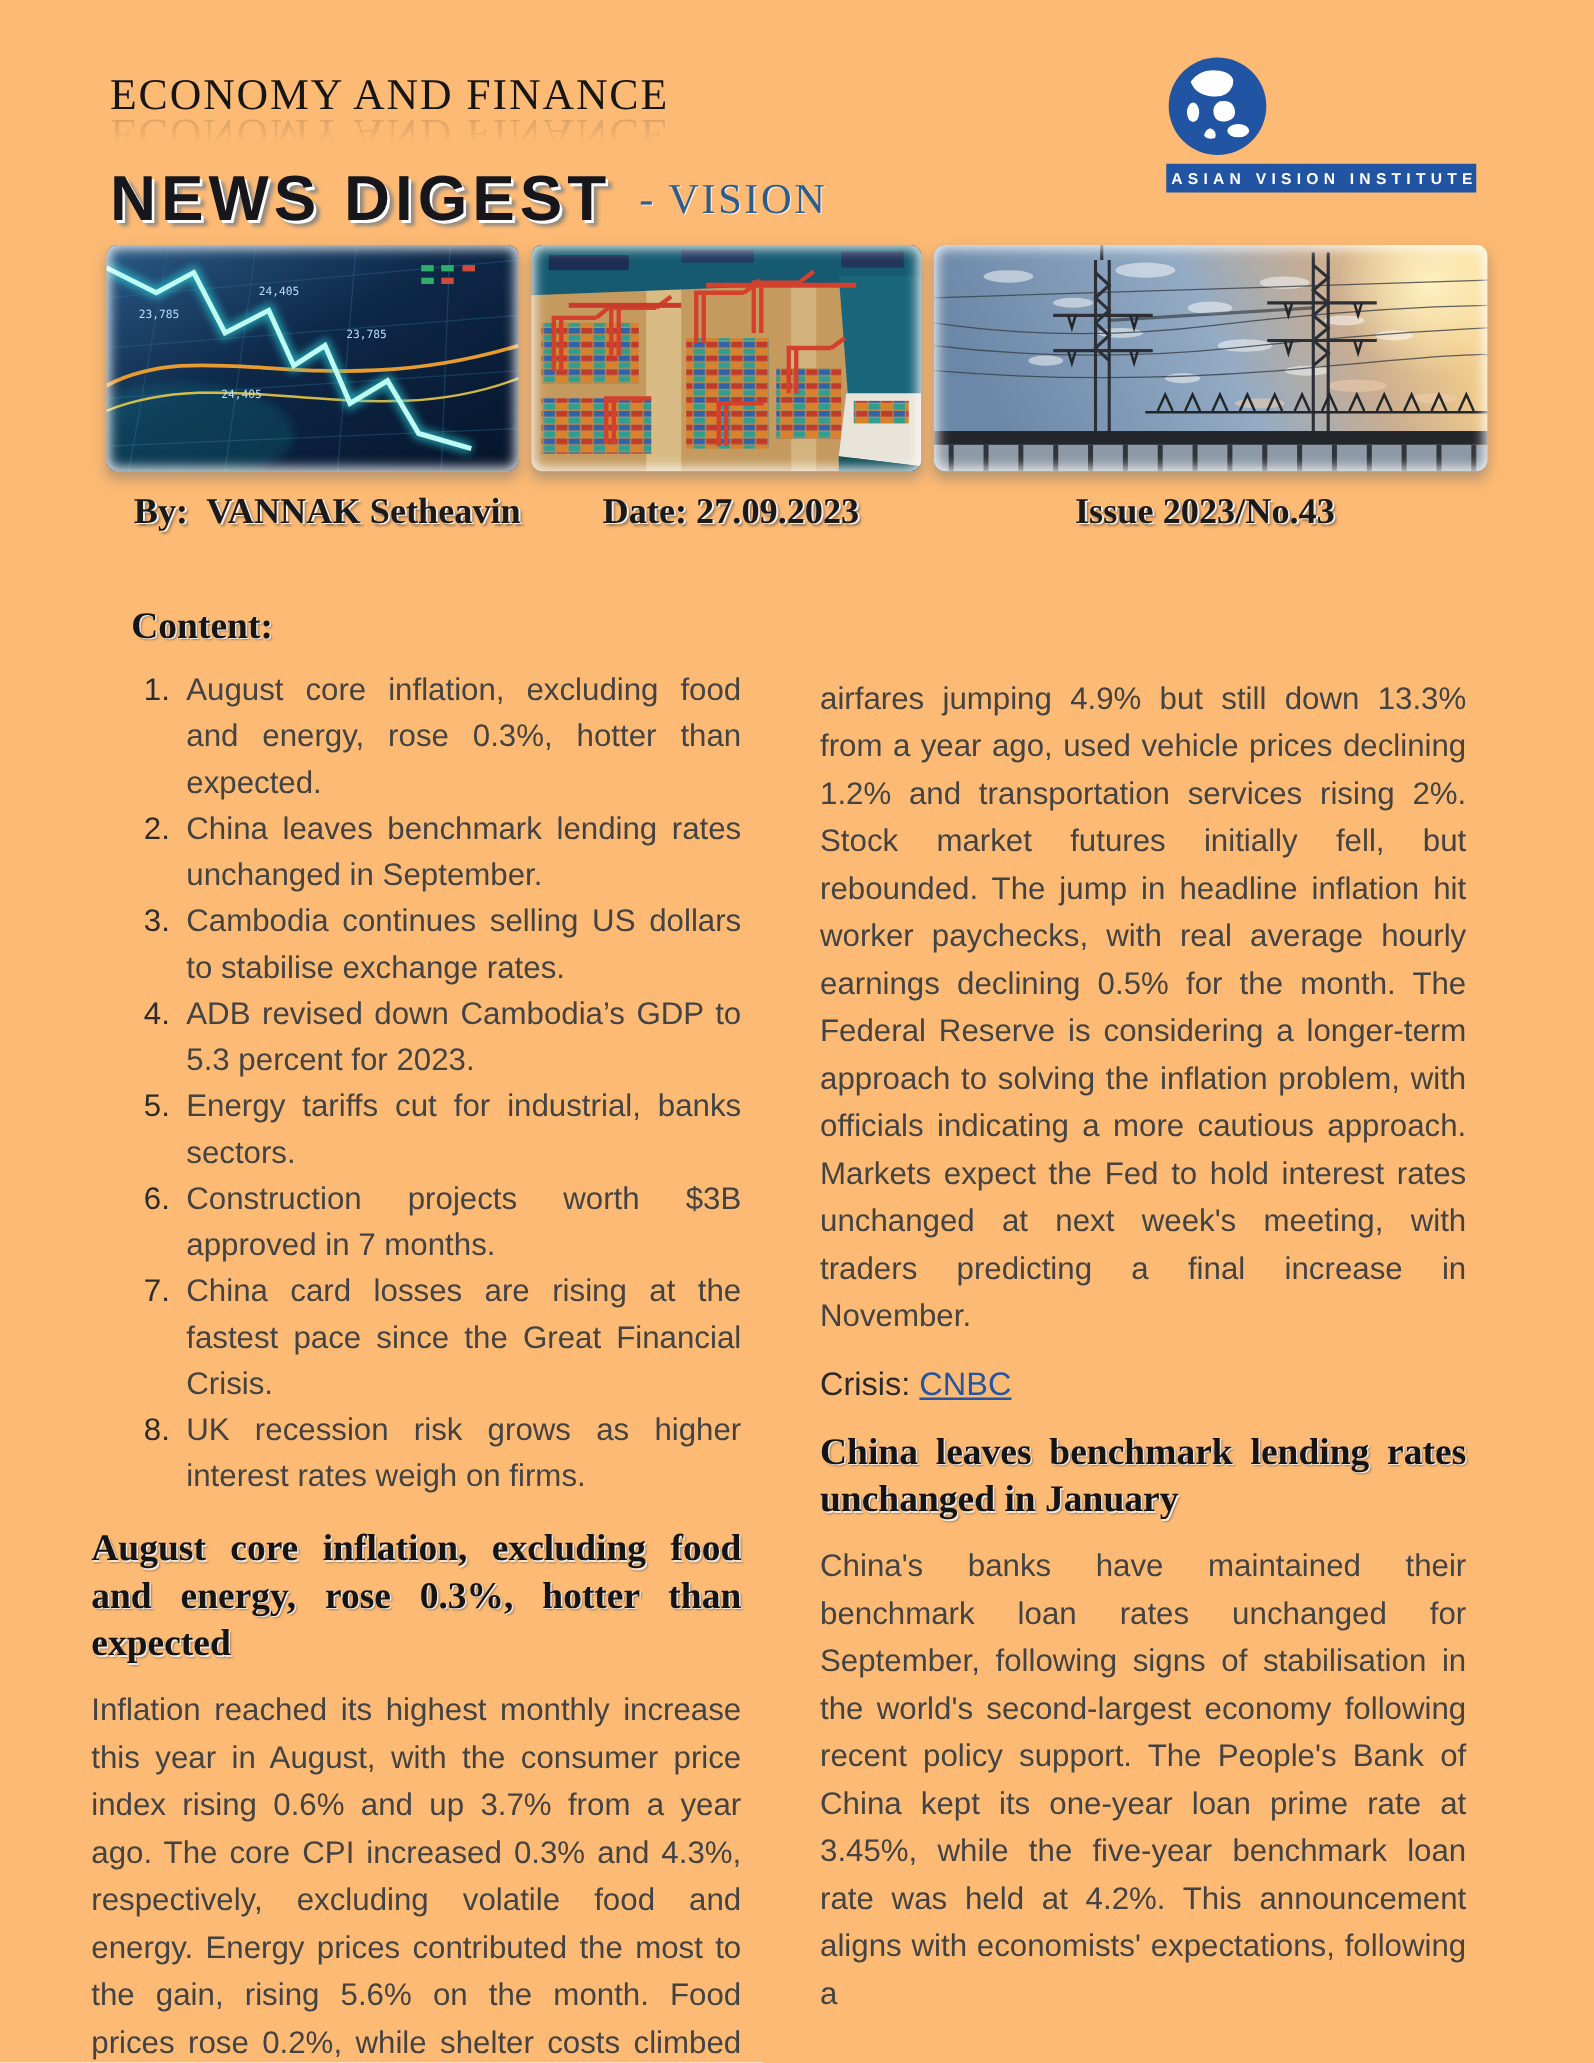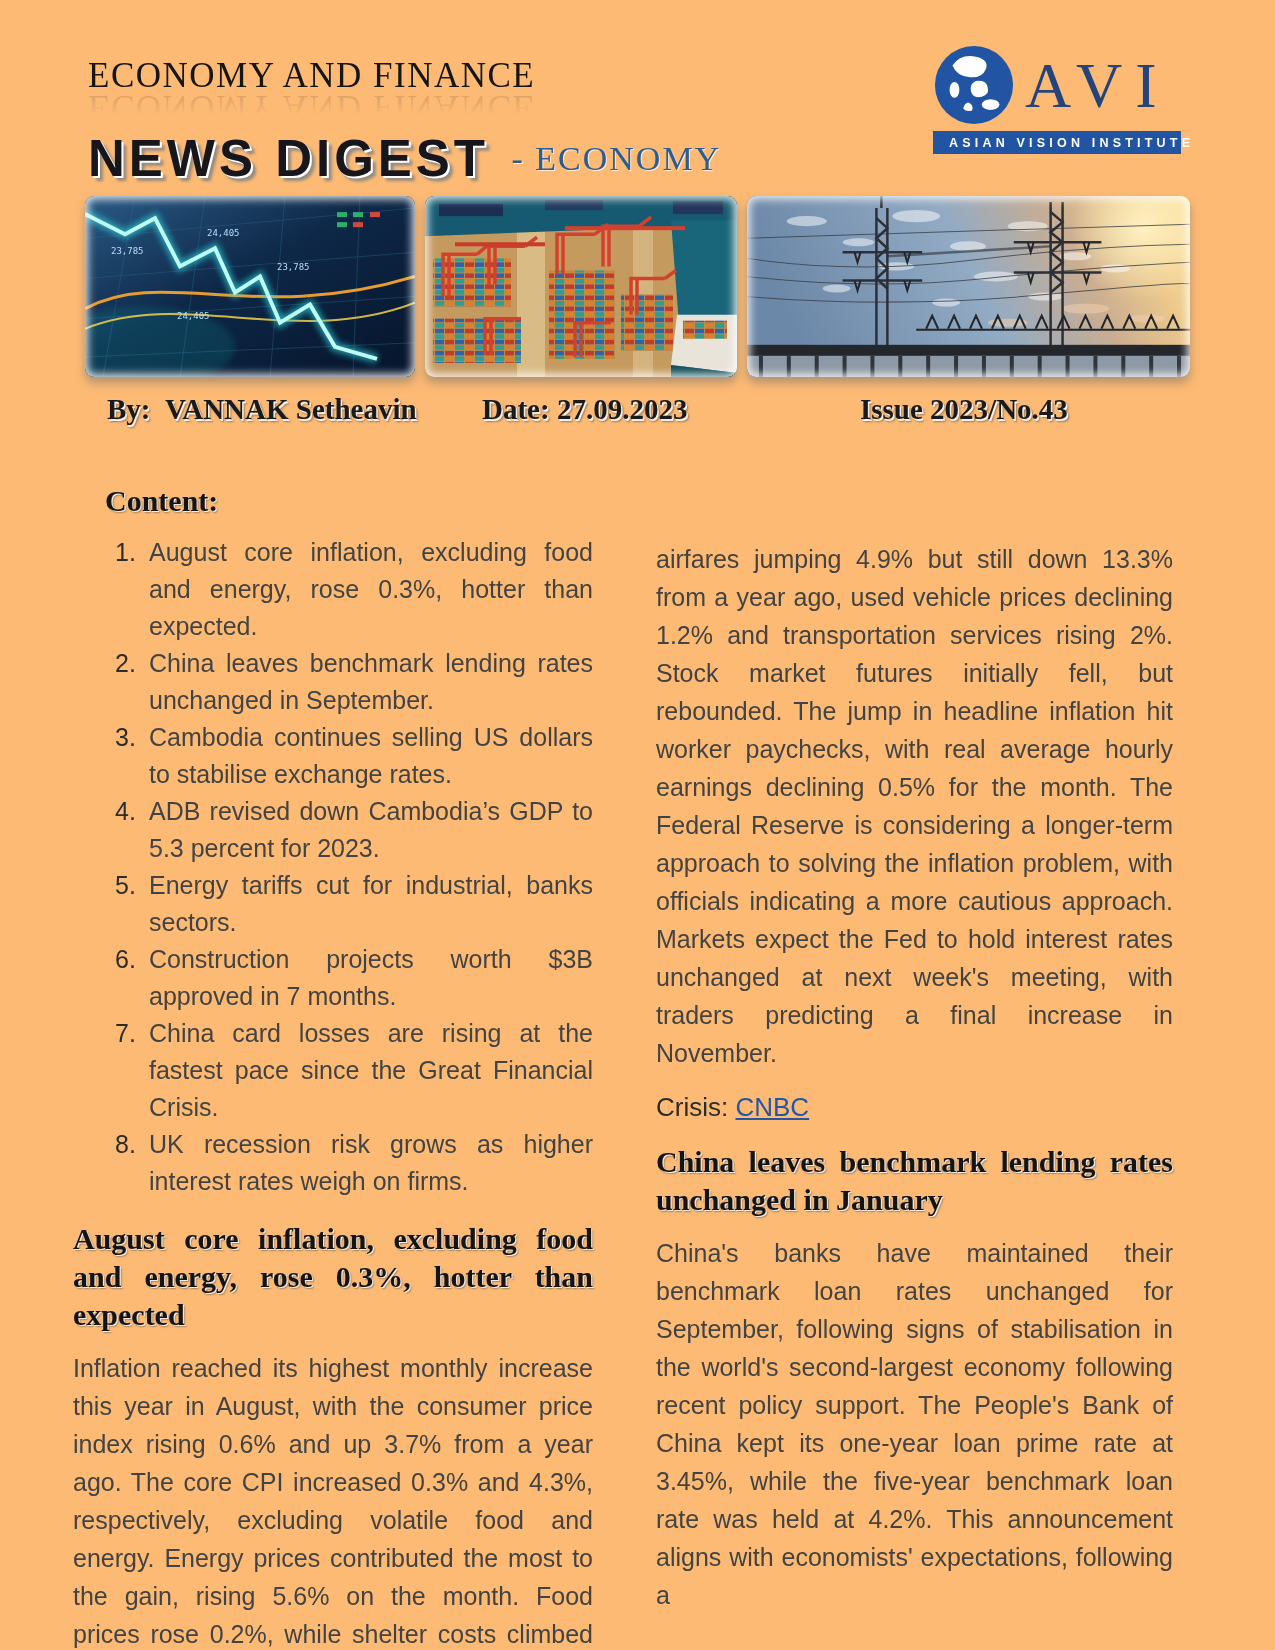--- a/index.html
+++ b/index.html
@@ -42,21 +42,21 @@
   .logo-top { display:flex; align-items:center; }
   .logo-globe { width:82px; height:82px; flex:none; }
   .logo-acronym {
     font-family:"Liberation Serif","DejaVu Serif",serif;
     font-size:64px; color:#24457c; letter-spacing:13px; margin-left:10px;
     line-height:1; padding-top:2px;
   }
   .logo-bar {
     margin-top:5px; background:#2155a3; color:#ffffff;
     font-size:12.5px; font-weight:700; letter-spacing:4.2px;
-    text-align:center; padding:5px 0 4px 16px; white-space:nowrap;
+    text-align:center; padding:5px 0 4px 4px; white-space:nowrap;
   }
 
   
   .banner { position:absolute; left:85px; top:196px; width:1105px; height:181px; display:flex; gap:10px; }
   .banner-card {
     position:relative; height:181px; border-radius:9px; overflow:hidden;
     box-shadow:0 6px 10px rgba(110,110,110,.5);
   }
   .banner-card::after {
     content:""; position:absolute; inset:0; border-radius:9px;
@@ -118,35 +118,34 @@
 
 <div class="page">
 
   <div class="masthead-left">
     <div class="kicker-wrap">
       <div class="kicker">ECONOMY AND FINANCE</div>
       <div class="kicker kicker-reflection">ECONOMY AND FINANCE</div>
     </div>
     <div class="title-row">
       <span class="news-digest">NEWS DIGEST</span>
-      <span class="weekly">- ECONOMY</span>
+      <span class="weekly">- VISION</span>
     </div>
   </div>
 
   <div class="logo">
     <div class="logo-top">
       <svg class="logo-globe" viewBox="0 0 84 84">
         <circle cx="42" cy="42" r="40" fill="#2155a3"></circle>
         <path fill="#ffffff" d="M20,22 q8,-12 24,-9 q14,3 10,13 q-4,9 -16,8 q-14,-1 -18,-12 z"></path>
         <path fill="#ffffff" d="M44,38 q10,-2 12,6 q2,8 -6,10 q-9,2 -11,-5 q-2,-8 5,-11 z"></path>
         <ellipse cx="59" cy="62" rx="9" ry="5.5" fill="#ffffff"></ellipse>
         <ellipse cx="22" cy="47" rx="5" ry="8" fill="#ffffff"></ellipse>
         <path fill="#ffffff" d="M36,60 q6,2 4,8 q-6,2 -9,-2 q1,-5 5,-6 z"></path>
       </svg>
-      <div class="logo-acronym">AVI</div>
     </div>
     <div class="logo-bar">ASIAN VISION INSTITUTE</div>
   </div>
 
   <div class="banner">
 
     <div class="banner-card bc1">
       <svg viewBox="0 0 330 180" preserveAspectRatio="none">
         <defs>
           <linearGradient id="g1" x1="0" y1="0" x2="1" y2="1">

